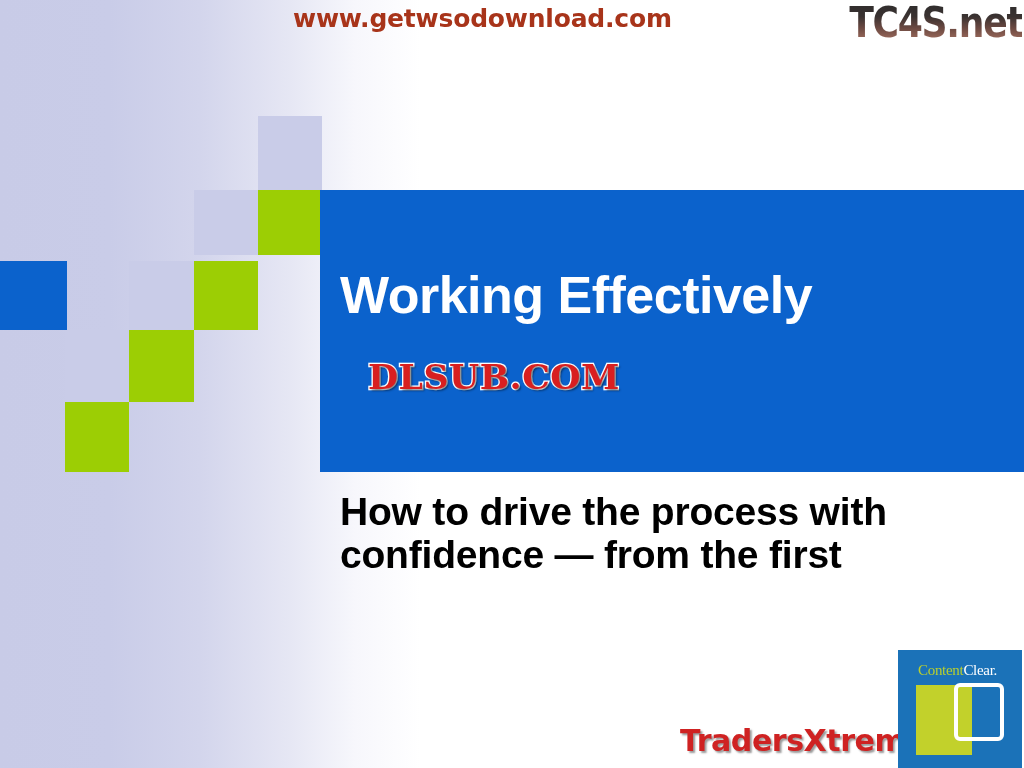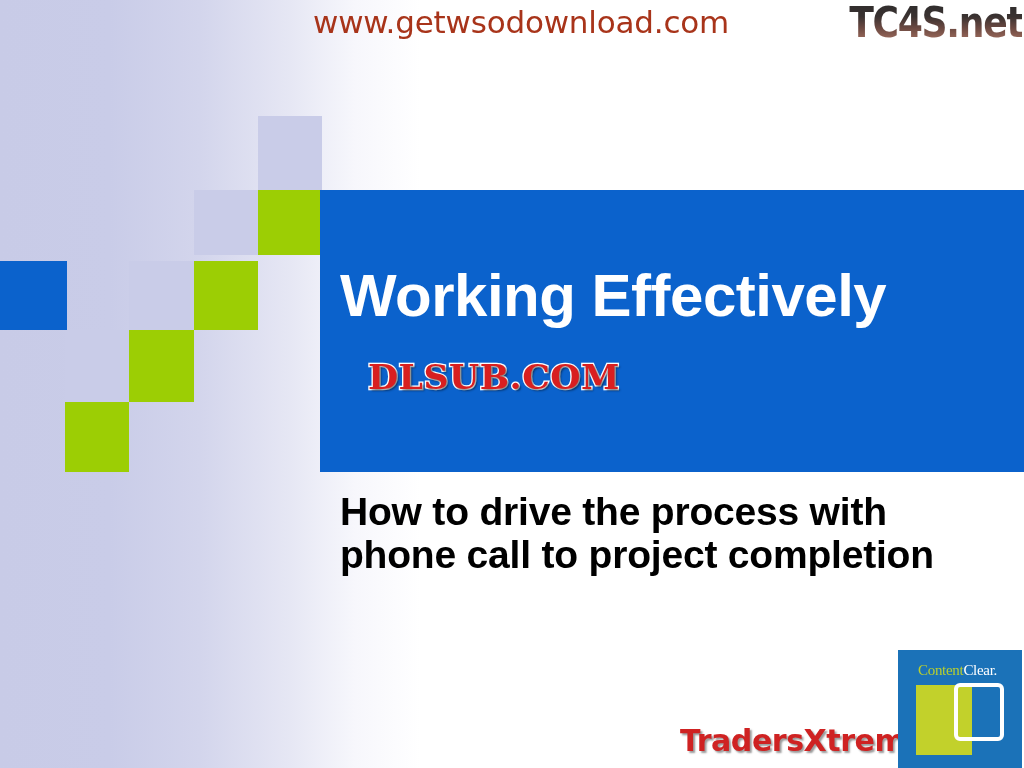--- a/index.html
+++ b/index.html
@@ -41,21 +41,21 @@
     background: #0b62cc;
   }
   .title-text {
     position: absolute;
     left: 340px;
     top: 262px;
     width: 660px;
     color: #ffffff;
     font-family: "Liberation Sans", sans-serif;
     font-weight: bold;
-    font-size: 60px;
+    font-size: 52px;
     line-height: 67px;
     letter-spacing: -0.5px;
   }
   .subtitle-text {
     position: absolute;
     left: 340px;
     top: 490px;
     width: 640px;
     color: #000000;
     font-family: "Liberation Sans", sans-serif;
@@ -64,25 +64,24 @@
     line-height: 43px;
     letter-spacing: -0.2px;
   }
   
   .wm-top-left {
     position: absolute;
     left: 293px;
     top: 4px;
     color: #a8341a;
     font-family: "DejaVu Sans", sans-serif;
-    font-size: 31px;
-    font-weight: normal;
+    font-size: 25px;
+    font-weight: bold;
     letter-spacing: -0.2px;
     white-space: nowrap;
-    margin-left: 20px;
   }
   .wm-tc4s {
     position: absolute;
     right: 2px;
     top: -2px;
     font-family: "DejaVu Sans", sans-serif;
     font-weight: bold;
     font-size: 42px;
     letter-spacing: -1.5px;
     white-space: nowrap;
@@ -192,21 +191,21 @@
     </div>
 
   <div class="title-band"></div>
 
   <div class="title-text">
     <div>Working Effectively</div>
   </div>
 
   <div class="subtitle-text">
     <div>How to drive the process with</div>
-    <div>phone call to project completion</div>
+    <div>confidence — from the first</div>
   </div>
 
   <div class="wm-top-left">www.getwsodownload.com</div>
 
   <div class="wm-tc4s">TC4S.net</div>
 
   <div class="wm-dlsub">DLSUB.COM</div>
 
   <div class="wm-traders">TradersXtreme.com</div>
 

